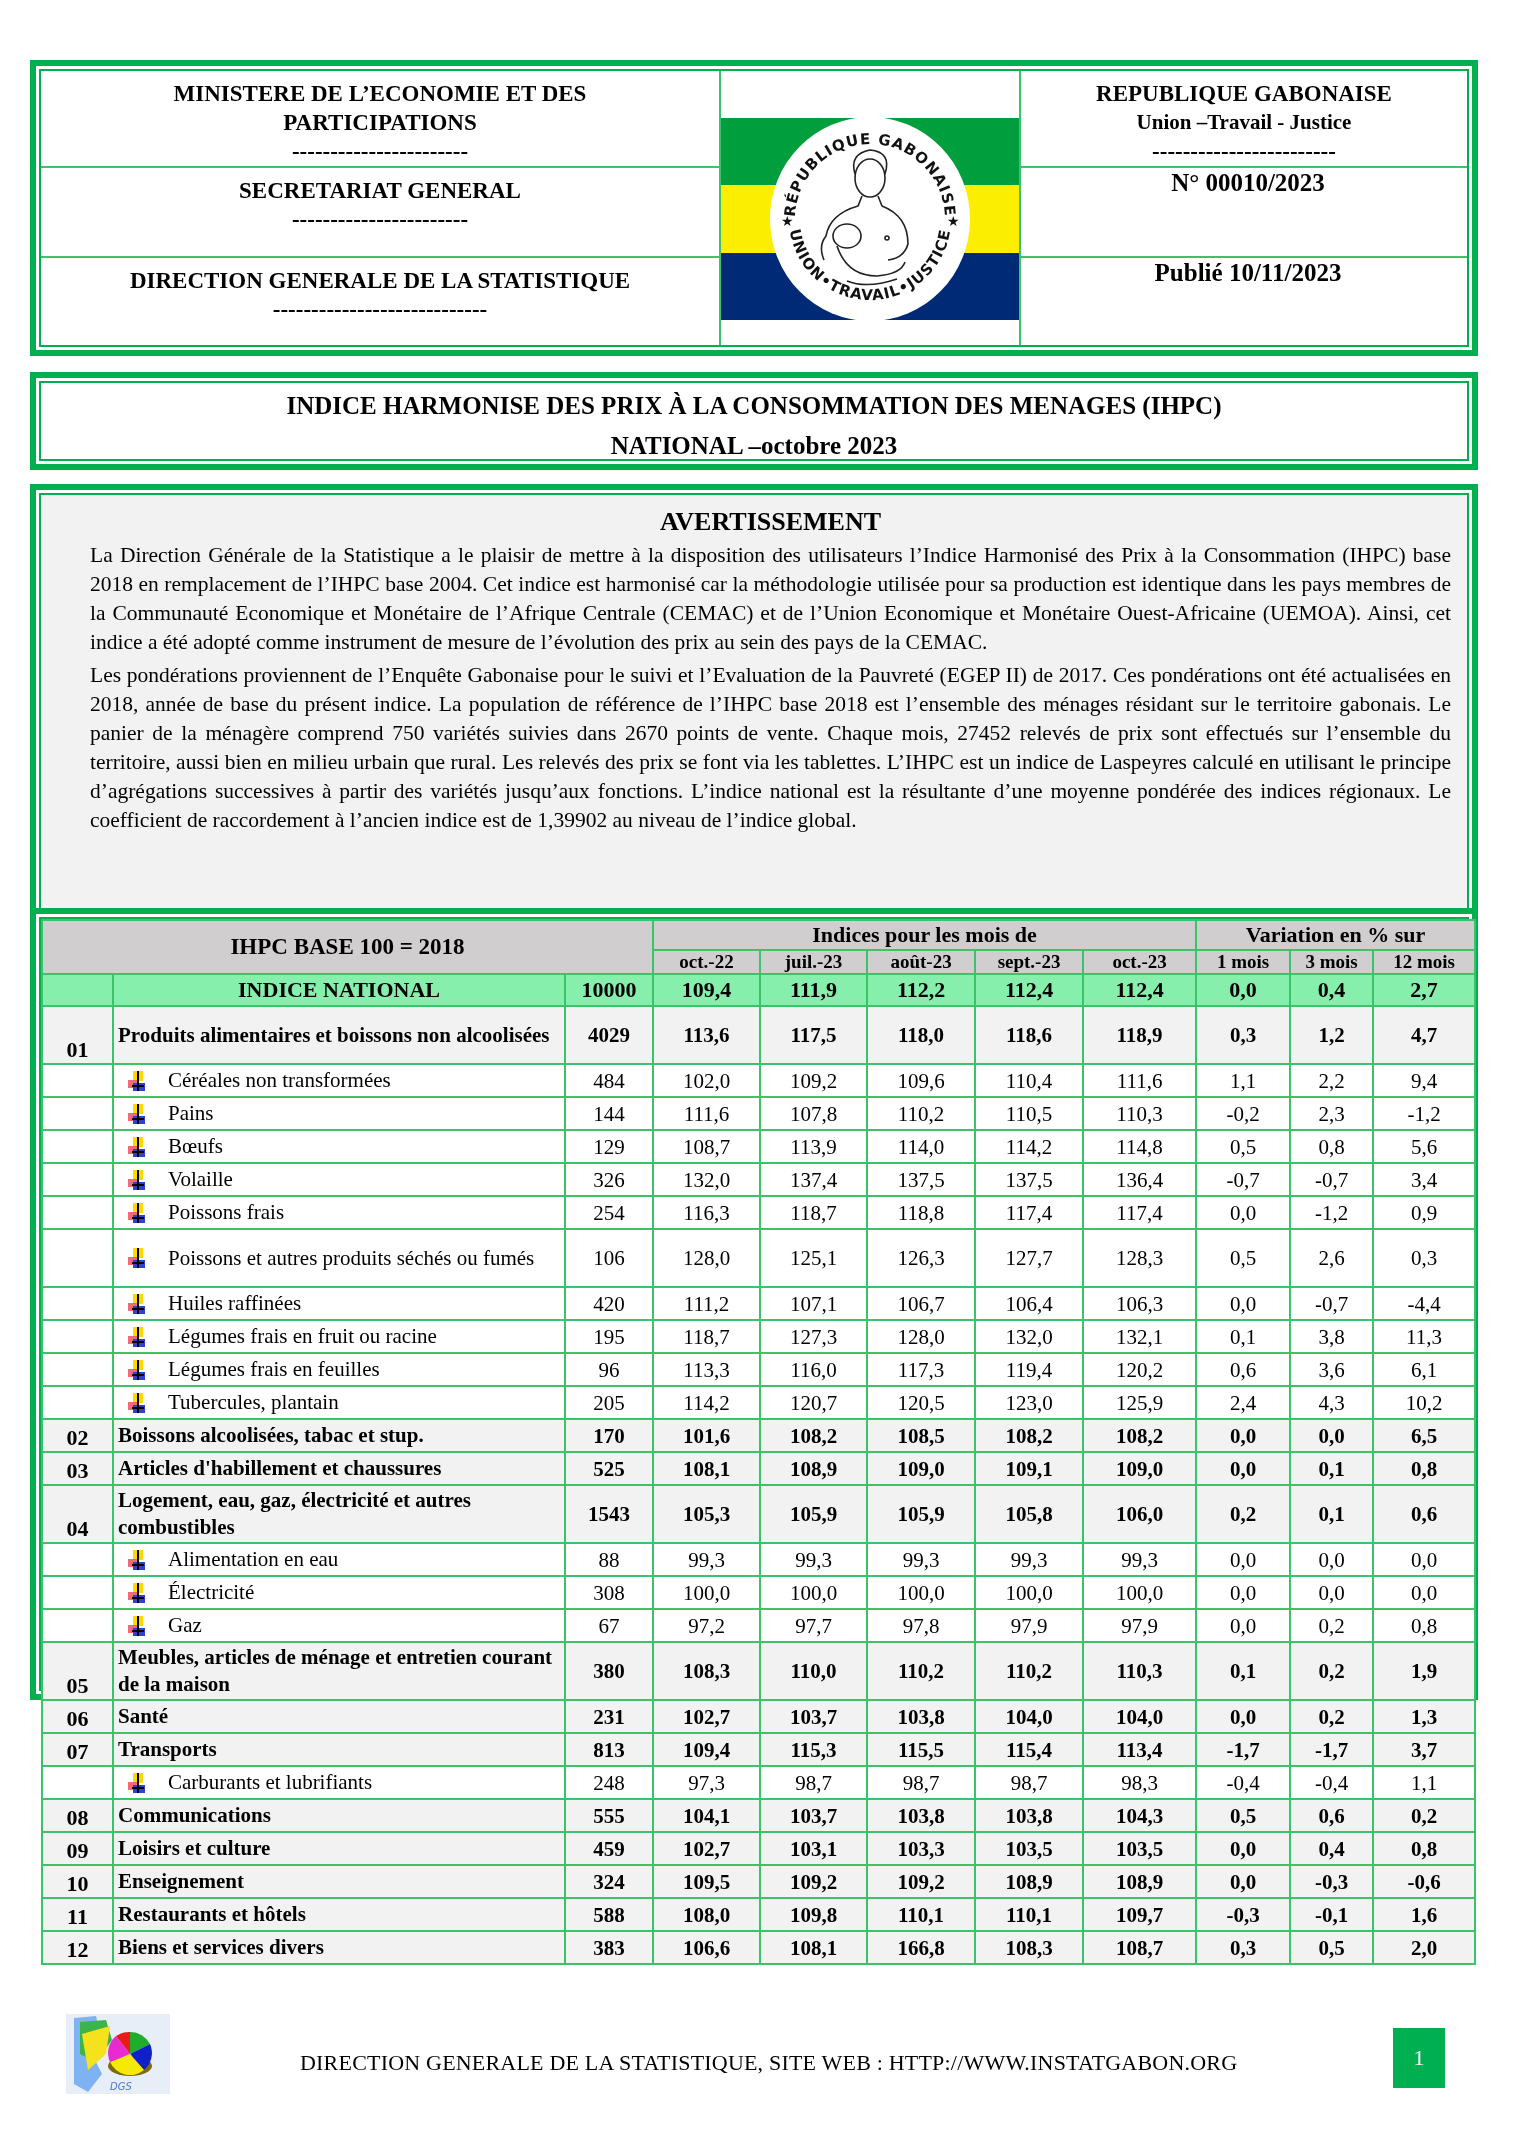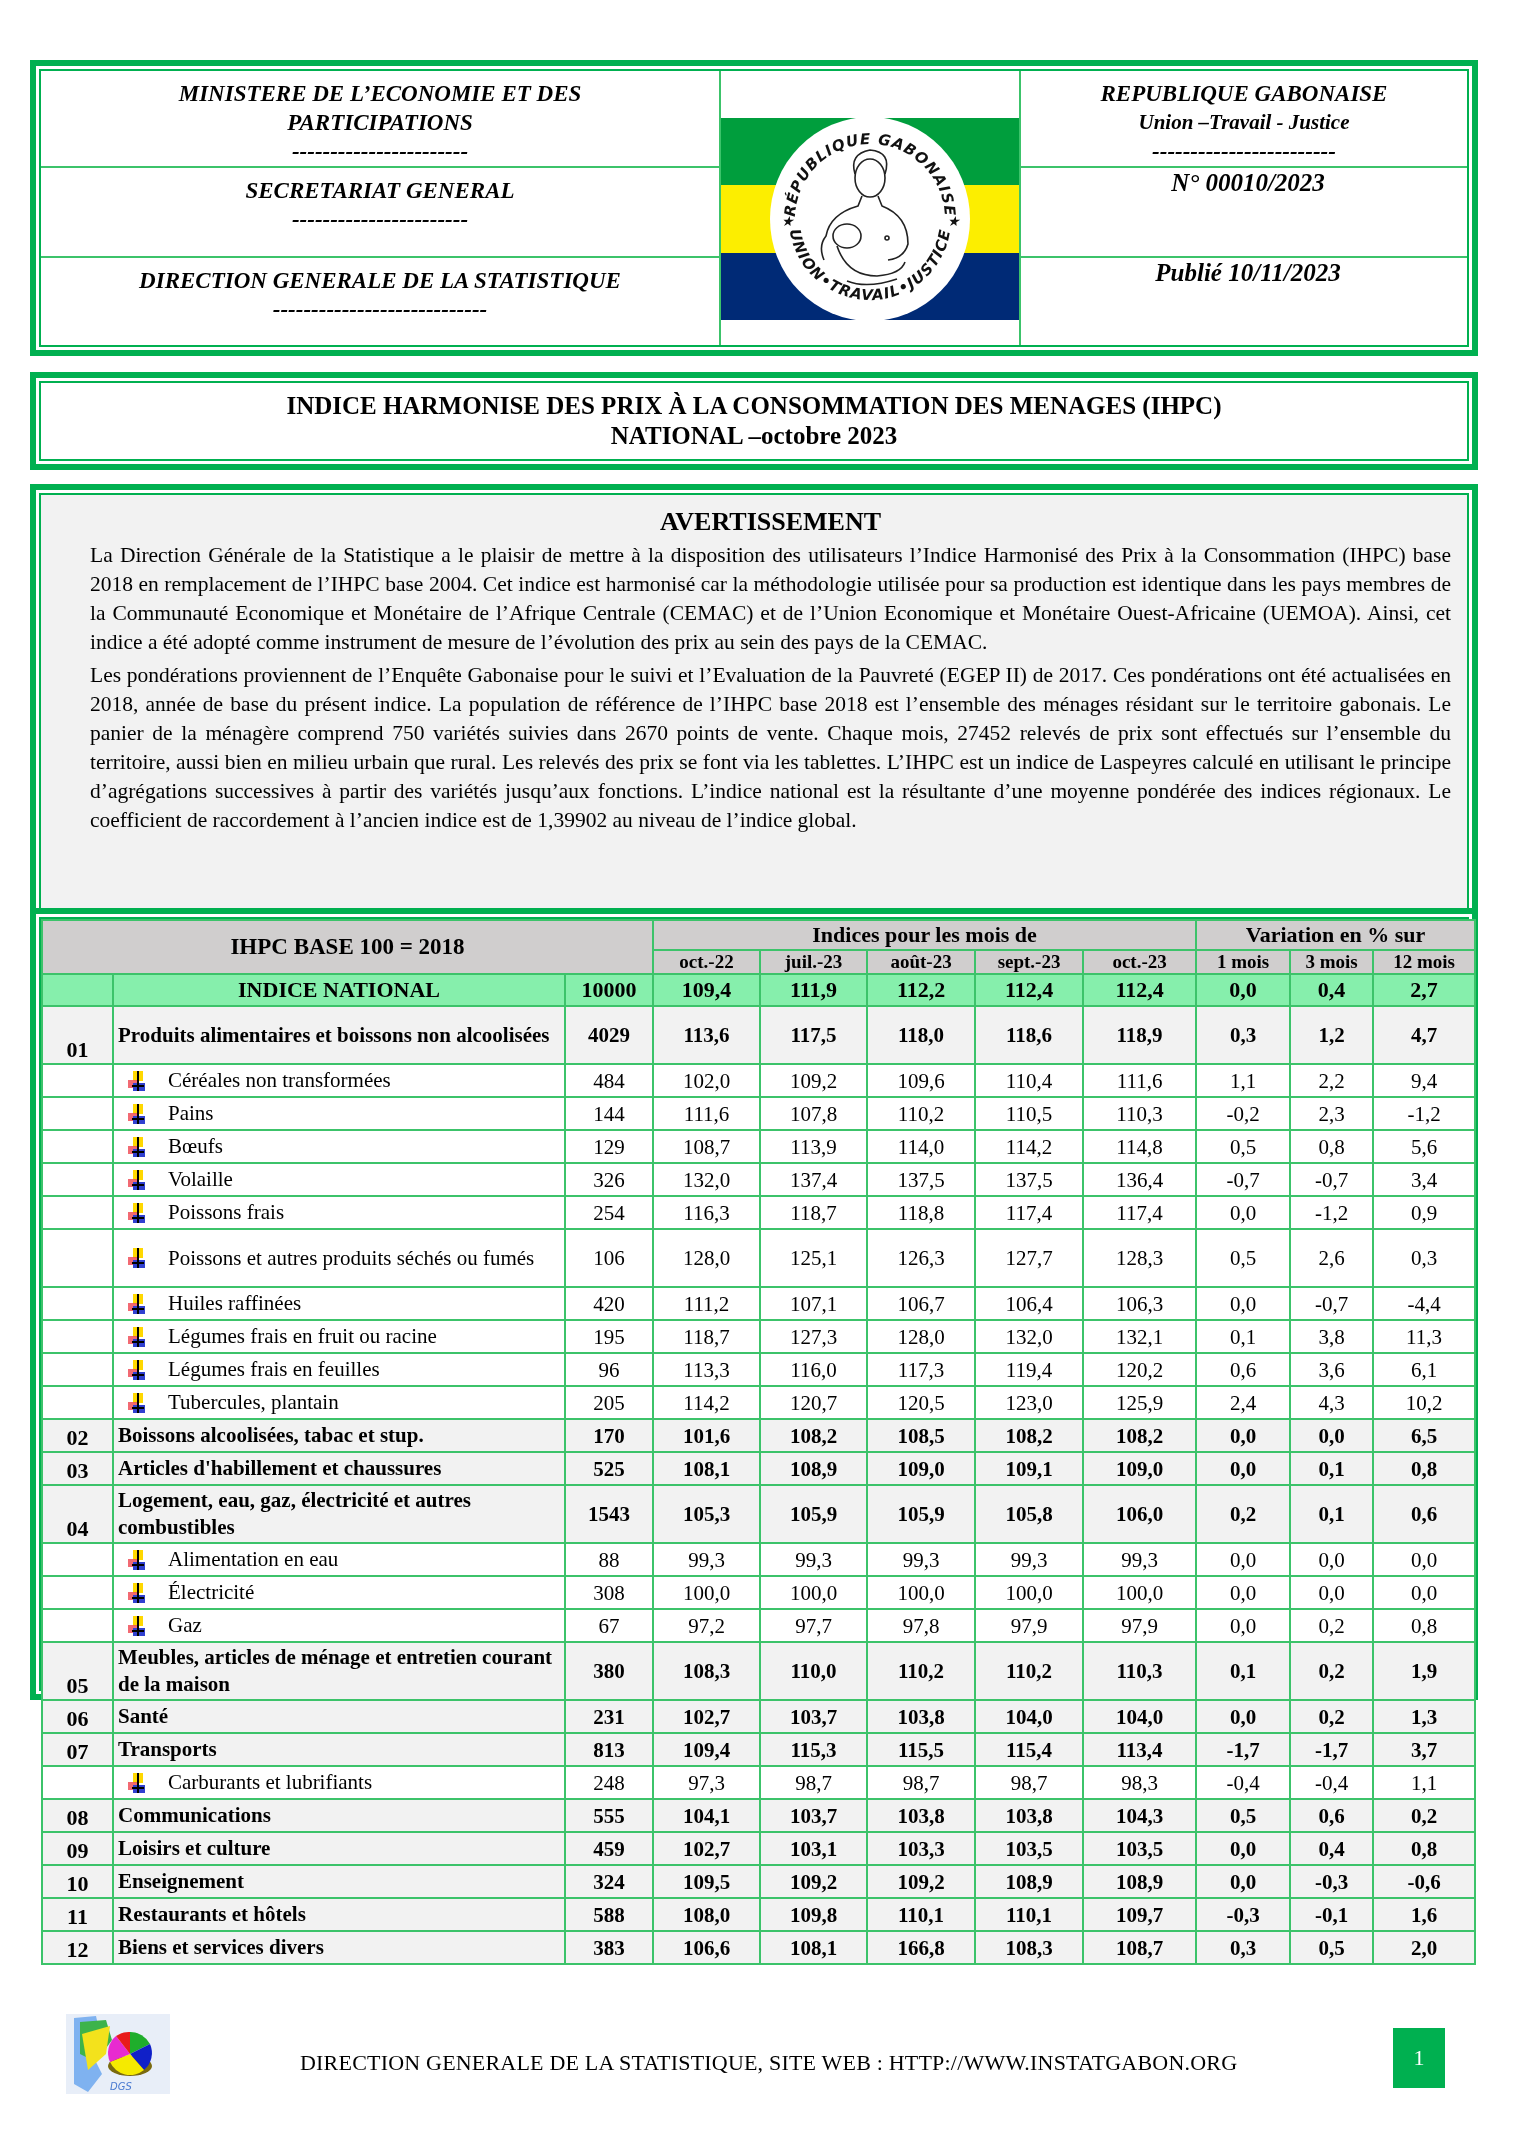--- a/index.html
+++ b/index.html
@@ -9,40 +9,40 @@
   }
   .frame {
     position: absolute; left: 30px; width: 1448px;
     border: 6px solid #00b050; box-sizing: border-box; background: #fff;
   }
   .frame-inner {
     position: absolute; inset: 3px; border: 2px solid #00b050; box-sizing: border-box;
   }
   
   #header { top: 60px; height: 296px; }
-  #header .frame-inner { display: grid; grid-template-columns: 680px 300px 1fr; font-style: italic; }
+  #header .frame-inner { display: grid; grid-template-columns: 680px 300px 1fr; }
   .hcol { border-right: 2px solid #3cc36a; display: flex; flex-direction: column; }
   .hcol:last-child { border-right: none; }
   .hcell {
     flex: 1; border-bottom: 2px solid #3cc36a; display: flex; flex-direction: column;
     align-items: center; justify-content: flex-start; text-align: center;
     font-weight: bold; font-size: 23px; line-height: 29px; padding-top: 8px; box-sizing: border-box;
   }
   .hcell:last-child { border-bottom: none; }
   .hcell.center { padding-top: 0; font-size: 25px; padding-left: 8px; }
   .dashes { font-weight: bold; letter-spacing: 0px; }
   .flag-col { display: flex; align-items: flex-start; justify-content: center; padding-top: 22px; }
   .flag { width: 298px; height: 202px; position: relative; overflow: hidden; }
   .flag .stripe { height: 33.33%; }
   .seal { position: absolute; left: 50%; top: 50%; transform: translate(-50%,-50%); }
 
   
   #title { top: 372px; height: 98px; }
   #title .frame-inner { display: flex; flex-direction: column; justify-content: center; align-items: center; }
-  .title-line { font-weight: bold; font-size: 25px; line-height: 30px; }
+  .title-line { font-weight: bold; font-size: 25px; line-height: 30px; margin-top: 10px; }
 
   
   #avert { top: 484px; height: 501px; }
   #avert .frame-inner { background: #f2f2f2; padding: 12px 12px 0 45px; }
   .avert-title { text-align: center; font-weight: bold; font-size: 26px; line-height: 30px; margin-bottom: 1px; }
   .avert-p { text-align: justify; font-size: 21.5px; line-height: 29px; margin: 4px; }
 
   
   #table-frame { top: 908px; height: 792px; }
   #table-frame .frame-inner { padding: 0; }

